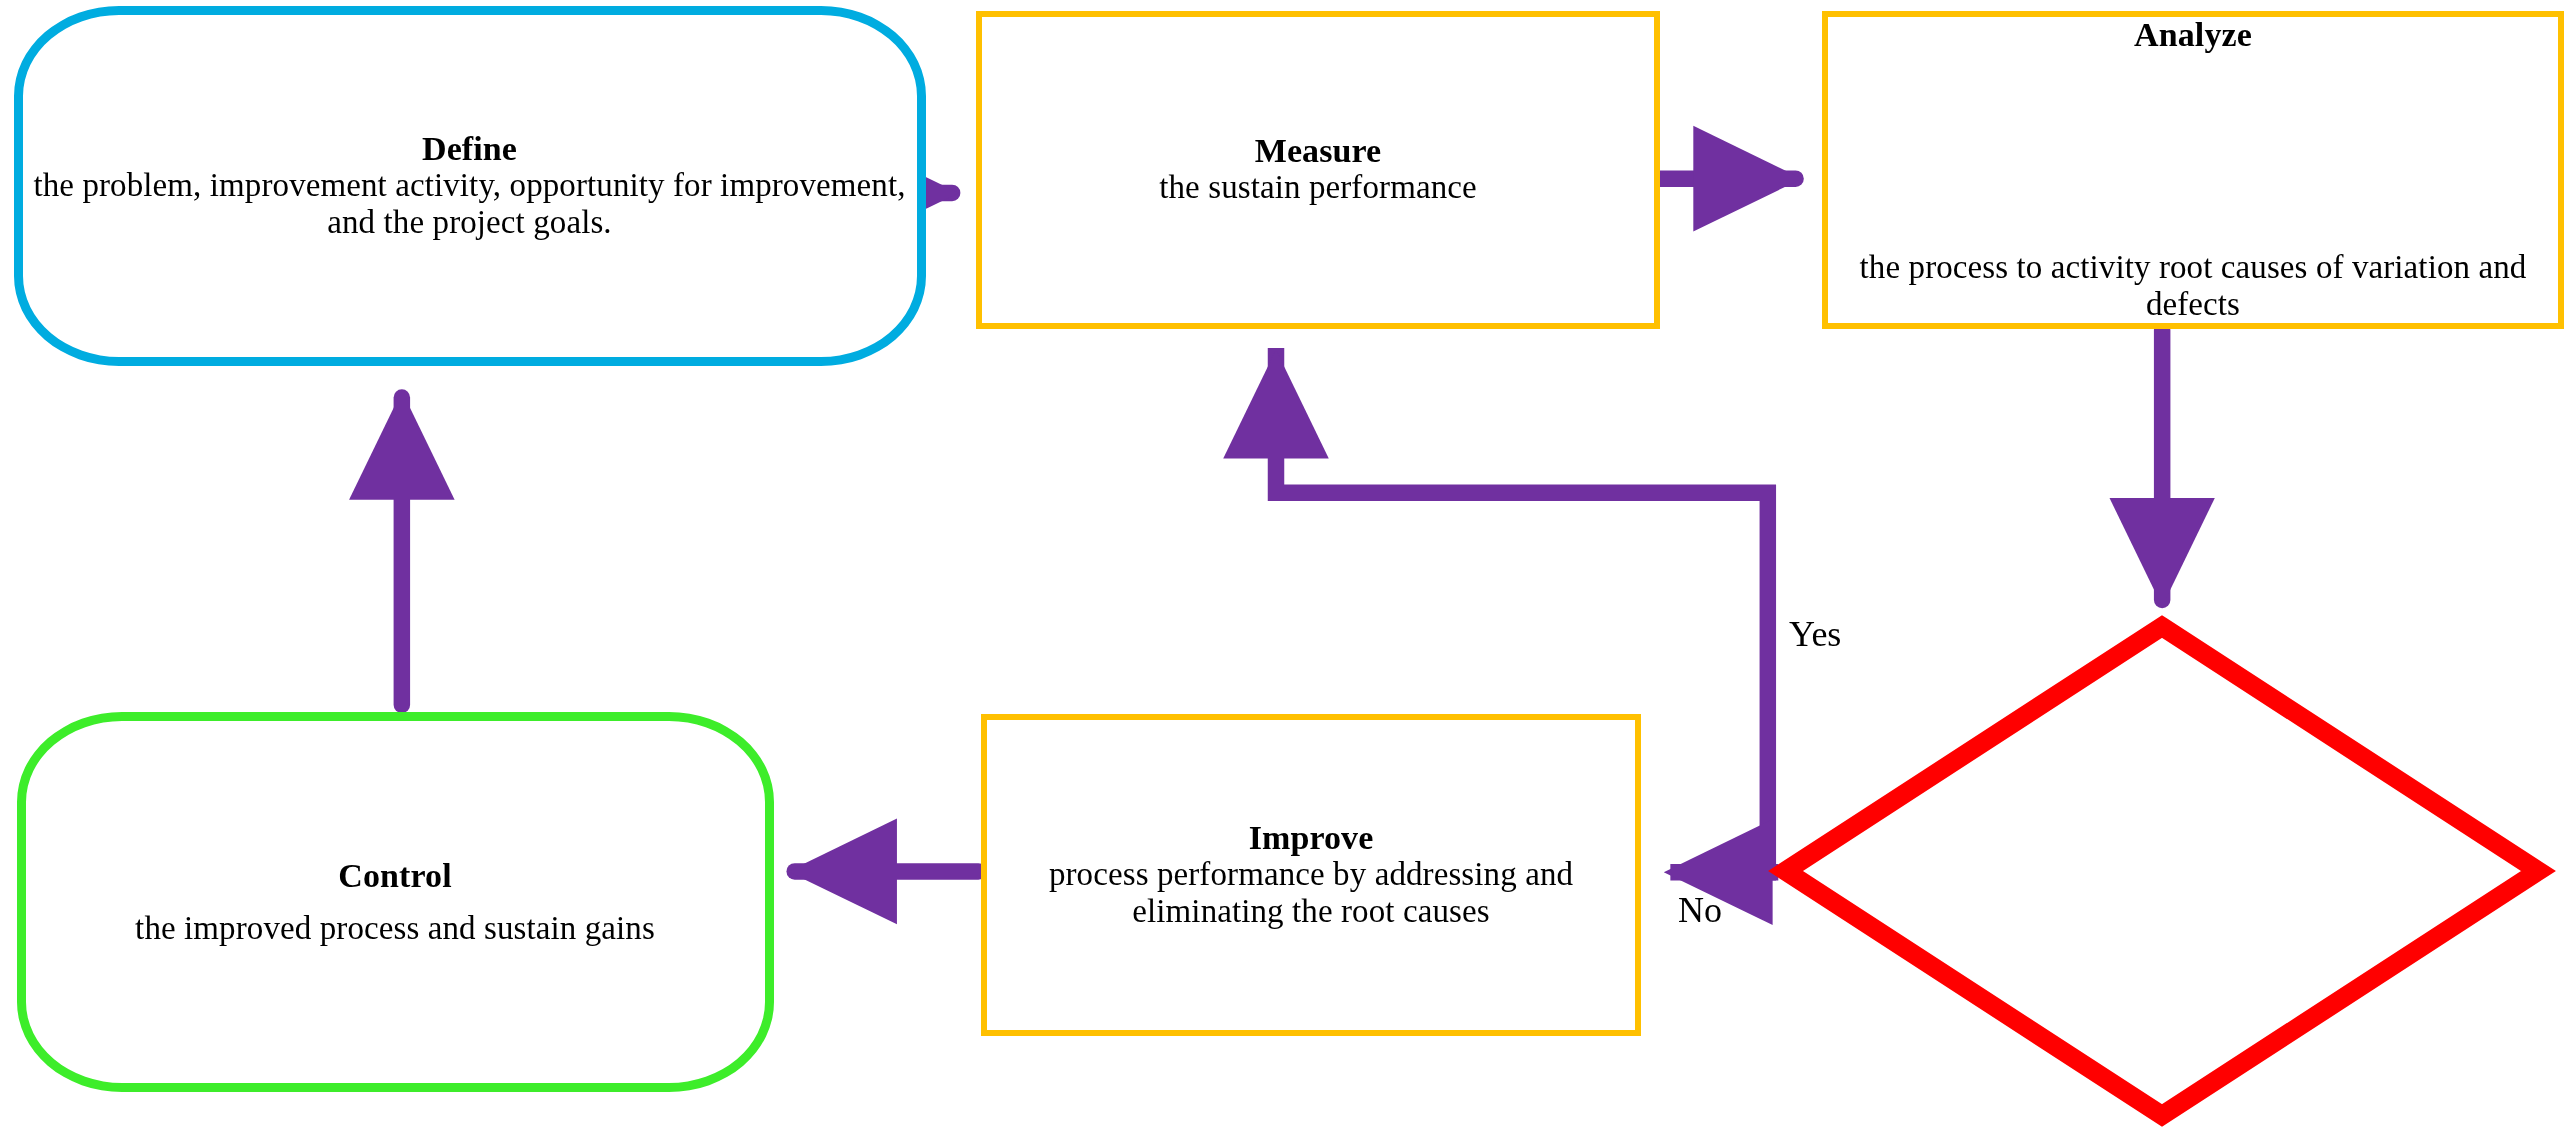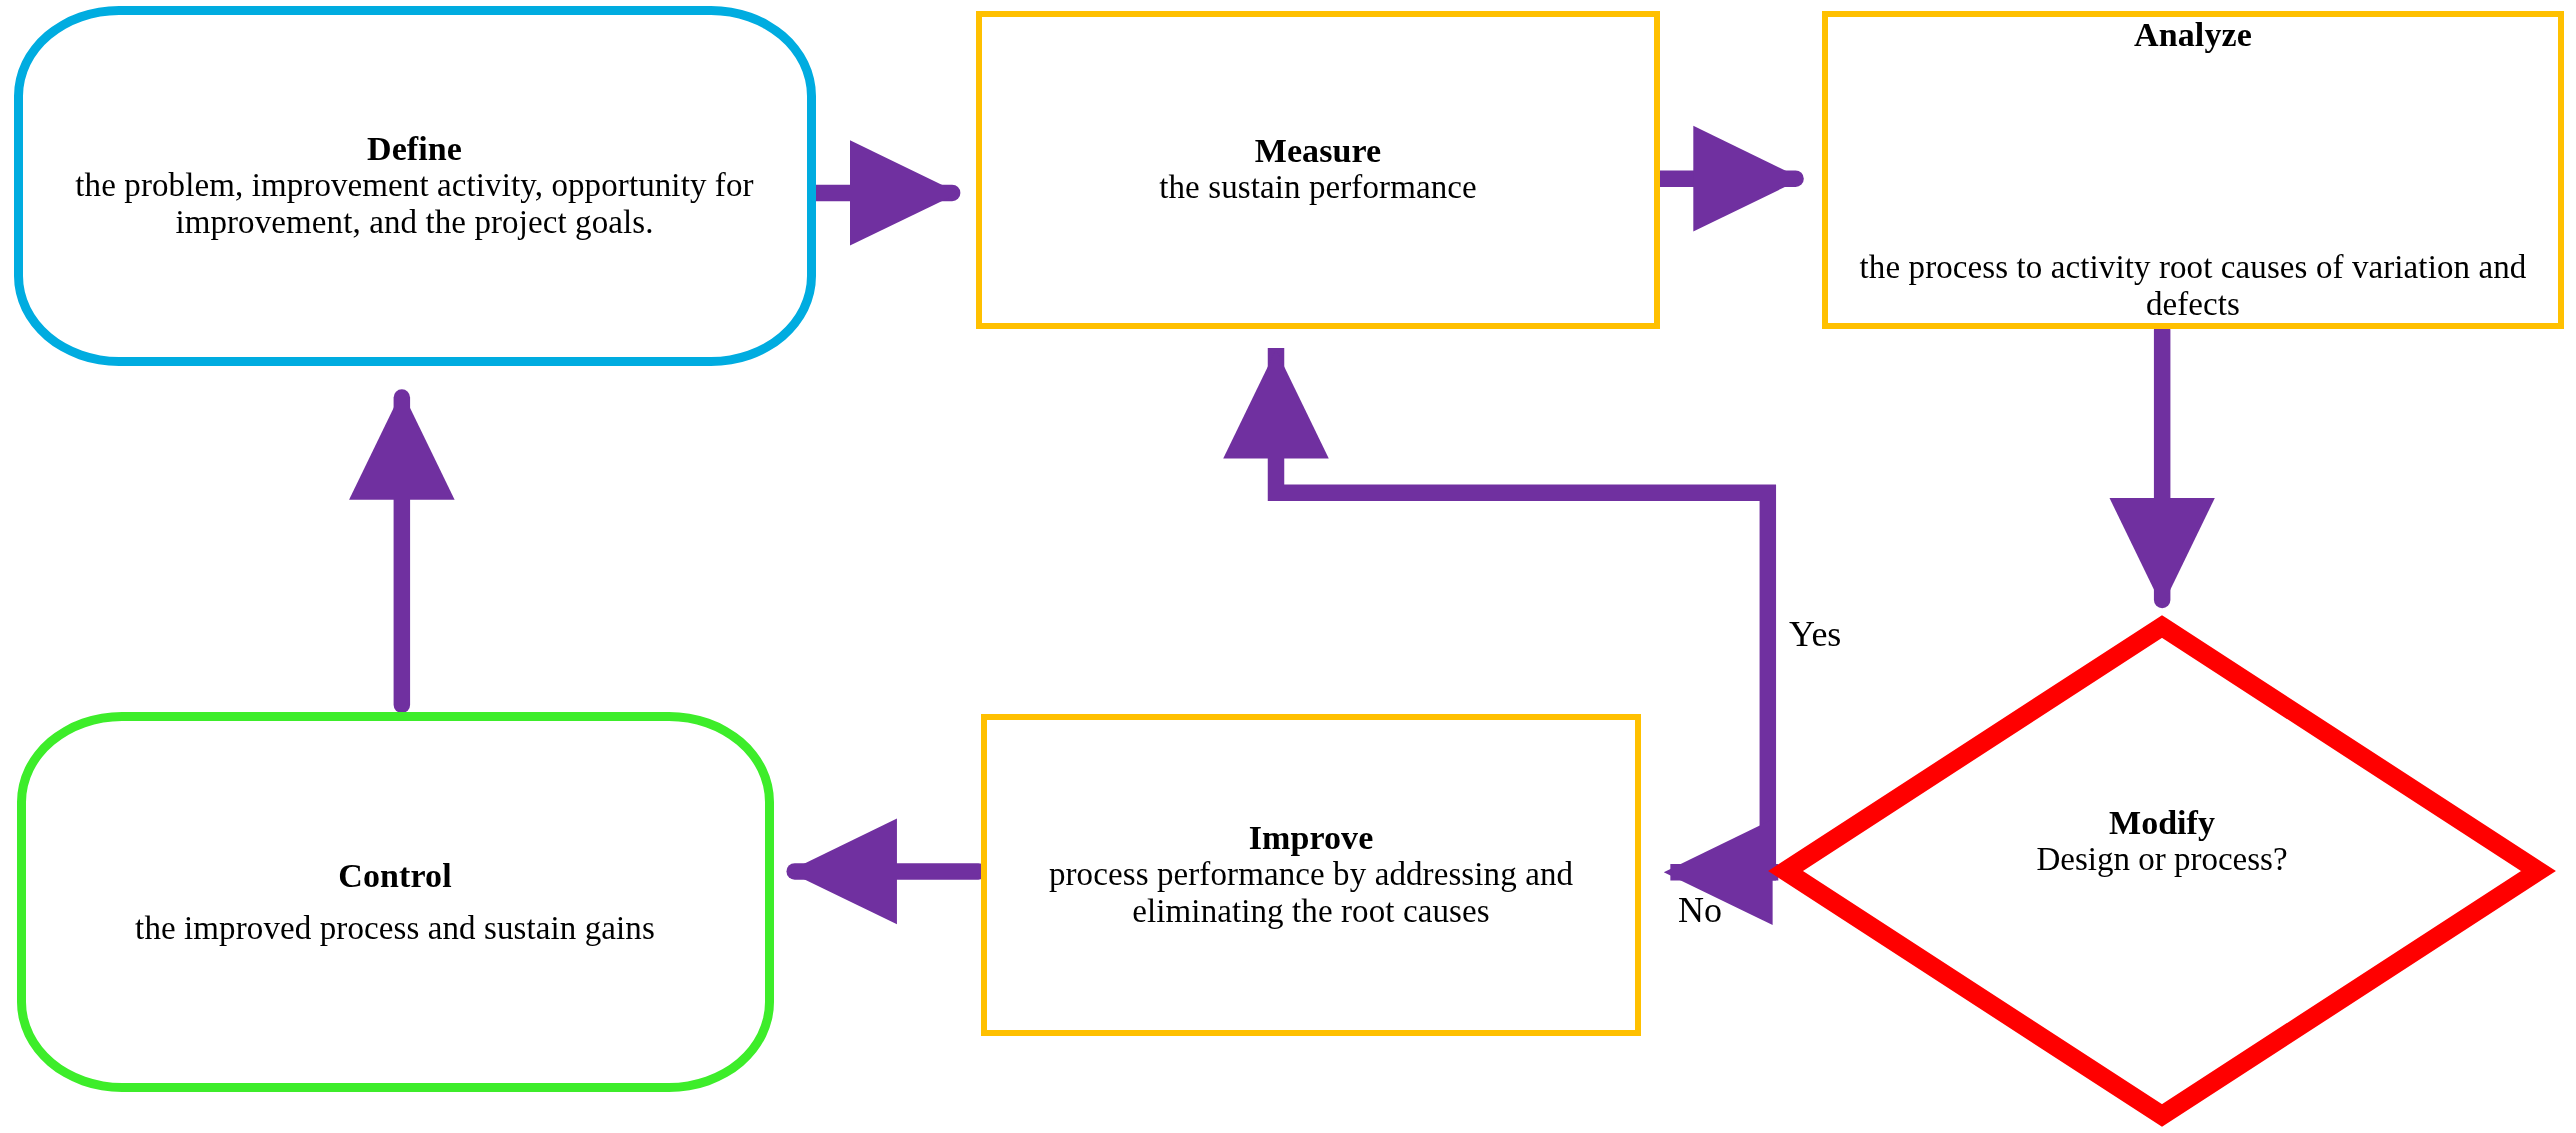--- a/index.html
+++ b/index.html
@@ -126,43 +126,39 @@
 
     <g>
       <path d="M1305,1162 L1060,1162" stroke="#7030a0" stroke-width="22" fill="none" stroke-linecap="round" marker-end="url(#ah)"></path>
     </g>
 
     <g>
       <path d="M536,940 L536,530" stroke="#7030a0" stroke-width="22" fill="none" stroke-linecap="round" marker-end="url(#ah)"></path>
     </g>
   </svg>
 
-  <div class="node stadium-blue" style="left:13.5px; top:6px; width:802px; height:360px;text-align:center;">
+  <div class="node stadium-blue" style="left:13.5px; top:6px; width:912px; height:360px;text-align:center;">
     <div class="title">Define</div>
     <div class="desc">the problem, improvement activity, opportunity for improvement, and the project goals.</div>
   </div>
 
   <div class="node rect" style="left:976px; top:10.5px; width:684px; height:318px;align-items:center;">
     <div class="title">Measure</div>
     <div class="desc">the sustain performance</div>
   </div>
 
   <div class="node rect" style="left:1822px; top:10.5px; width:742px; height:318px;justify-content:space-between;">
     <div class="title">Analyze</div>
     <div class="desc">the process to activity root causes of variation and defects</div>
   </div>
 
   <div class="diamond-wrap" style="left:1778px; top:619px; width:768px; height:504px;">
     <svg viewBox="0 0 1024 672" preserveAspectRatio="none">
       <polygon points="512,10 1014,336 512,662 10,336" fill="#ffffff" stroke="#ff0000" stroke-width="19" stroke-linejoin="miter" vector-effect="non-scaling-stroke"></polygon>
     </svg>
-    <div class="diamond-text" style="top:186px;">
-      <div class="title" style="font-weight:bold; font-size:34px; line-height:1.06;">Modify</div>
-      <div class="desc" style="font-size:33px; line-height:1.12;">Design or process?</div>
-    </div>
   </div>
 
   <div class="node rect" style="left:981px; top:714px; width:660px; height:322px;">
     <div class="title">Improve</div>
     <div class="desc">process performance by addressing and eliminating the root causes</div>
   </div>
 
   <div class="node stadium-green" style="left:16.5px; top:712px; width:757px; height:380px;gap:16px;">
     <div class="title">Control</div>
     <div class="desc">the improved process and sustain gains</div>

